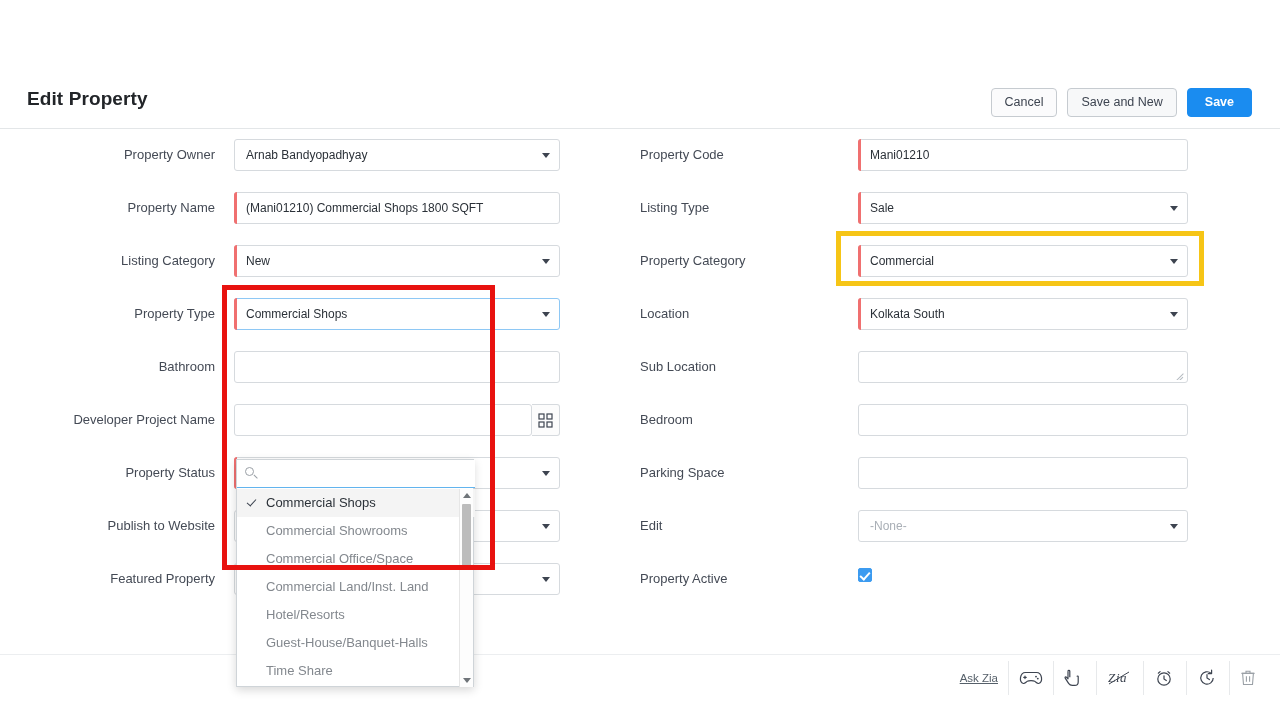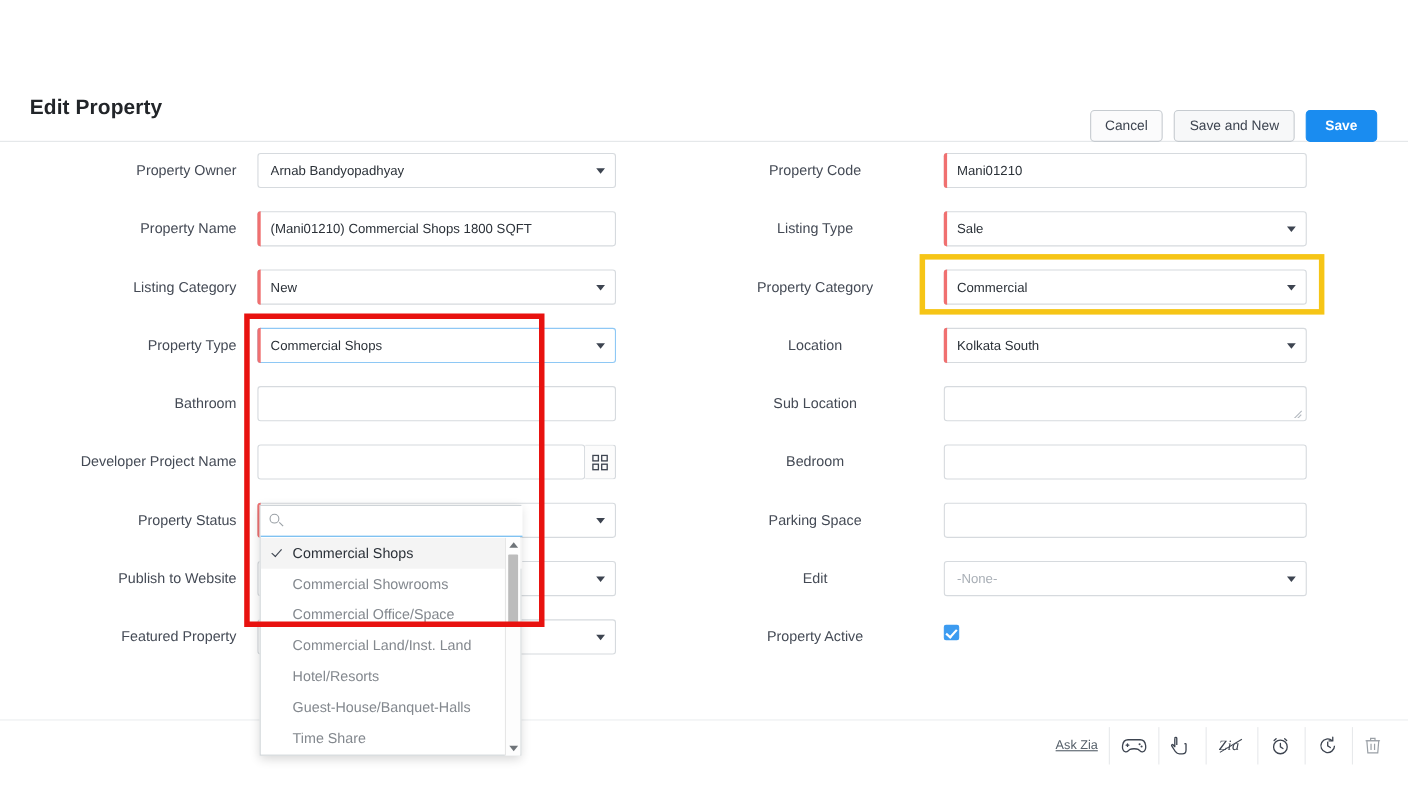--- a/index.html
+++ b/index.html
@@ -21,21 +21,21 @@
   
   .page-header {
     position: absolute; left: 0; top: 72px; width: 1280px; height: 57px;
     background: #ffffff; border-bottom: 1px solid #e3e6e8;
   }
   .page-title {
     position: absolute; left: 27px; top: 16px;
     font-size: 19px; font-weight: bold; color: #222529; letter-spacing: .1px;
   }
   .header-actions {
-    position: absolute; right: 28px; top: 28px;
+    position: absolute; right: 28px; top: 16px;
     display: flex; gap: 10px;
   }
   .btn {
     height: 29px; padding: 0 13px; border-radius: 4px;
     font-size: 12.5px; line-height: 27px; white-space: nowrap;
     border: 1px solid #c6cbd0; background: #f7f8f9; color: #3d4450;
     cursor: pointer; display: inline-block;
   }
   .btn-cancel { background: #fbfbfc; }
   .btn-primary {
@@ -50,21 +50,21 @@
   .col-left  { left: 0px;   width: 600px; }
   .col-right { left: 640px; width: 600px; }
 
   .field { position: relative; height: 53px; }
   .field .lbl {
     position: absolute; right: 0; top: 0; width: 0; 
     font-size: 13px; color: #444a55; text-align: right; white-space: nowrap;
   }
   .col-left  .field .lbl { left: 0;   width: 215px; line-height: 32px; top: 10px; }
   .col-right .field .lbl { left: 620px; width: 0; }
-  .col-right .field .lbl { left: 0; width: 202px; line-height: 32px; top: 10px; text-align: center; }
+  .col-right .field .lbl { left: 0; width: 202px; line-height: 32px; top: 10px; text-align: left; }
 
   .ctl {
     position: absolute; top: 10px; height: 32px;
     border: 1px solid #d6dade; border-radius: 3px; background: #fff;
   }
   .col-left  .ctl { left: 234px; width: 326px; }
   .col-right .ctl { left: 218px; width: 330px; }
 
   .ctl .val {
     position: absolute; left: 11px; top: 0; right: 28px; height: 30px;

